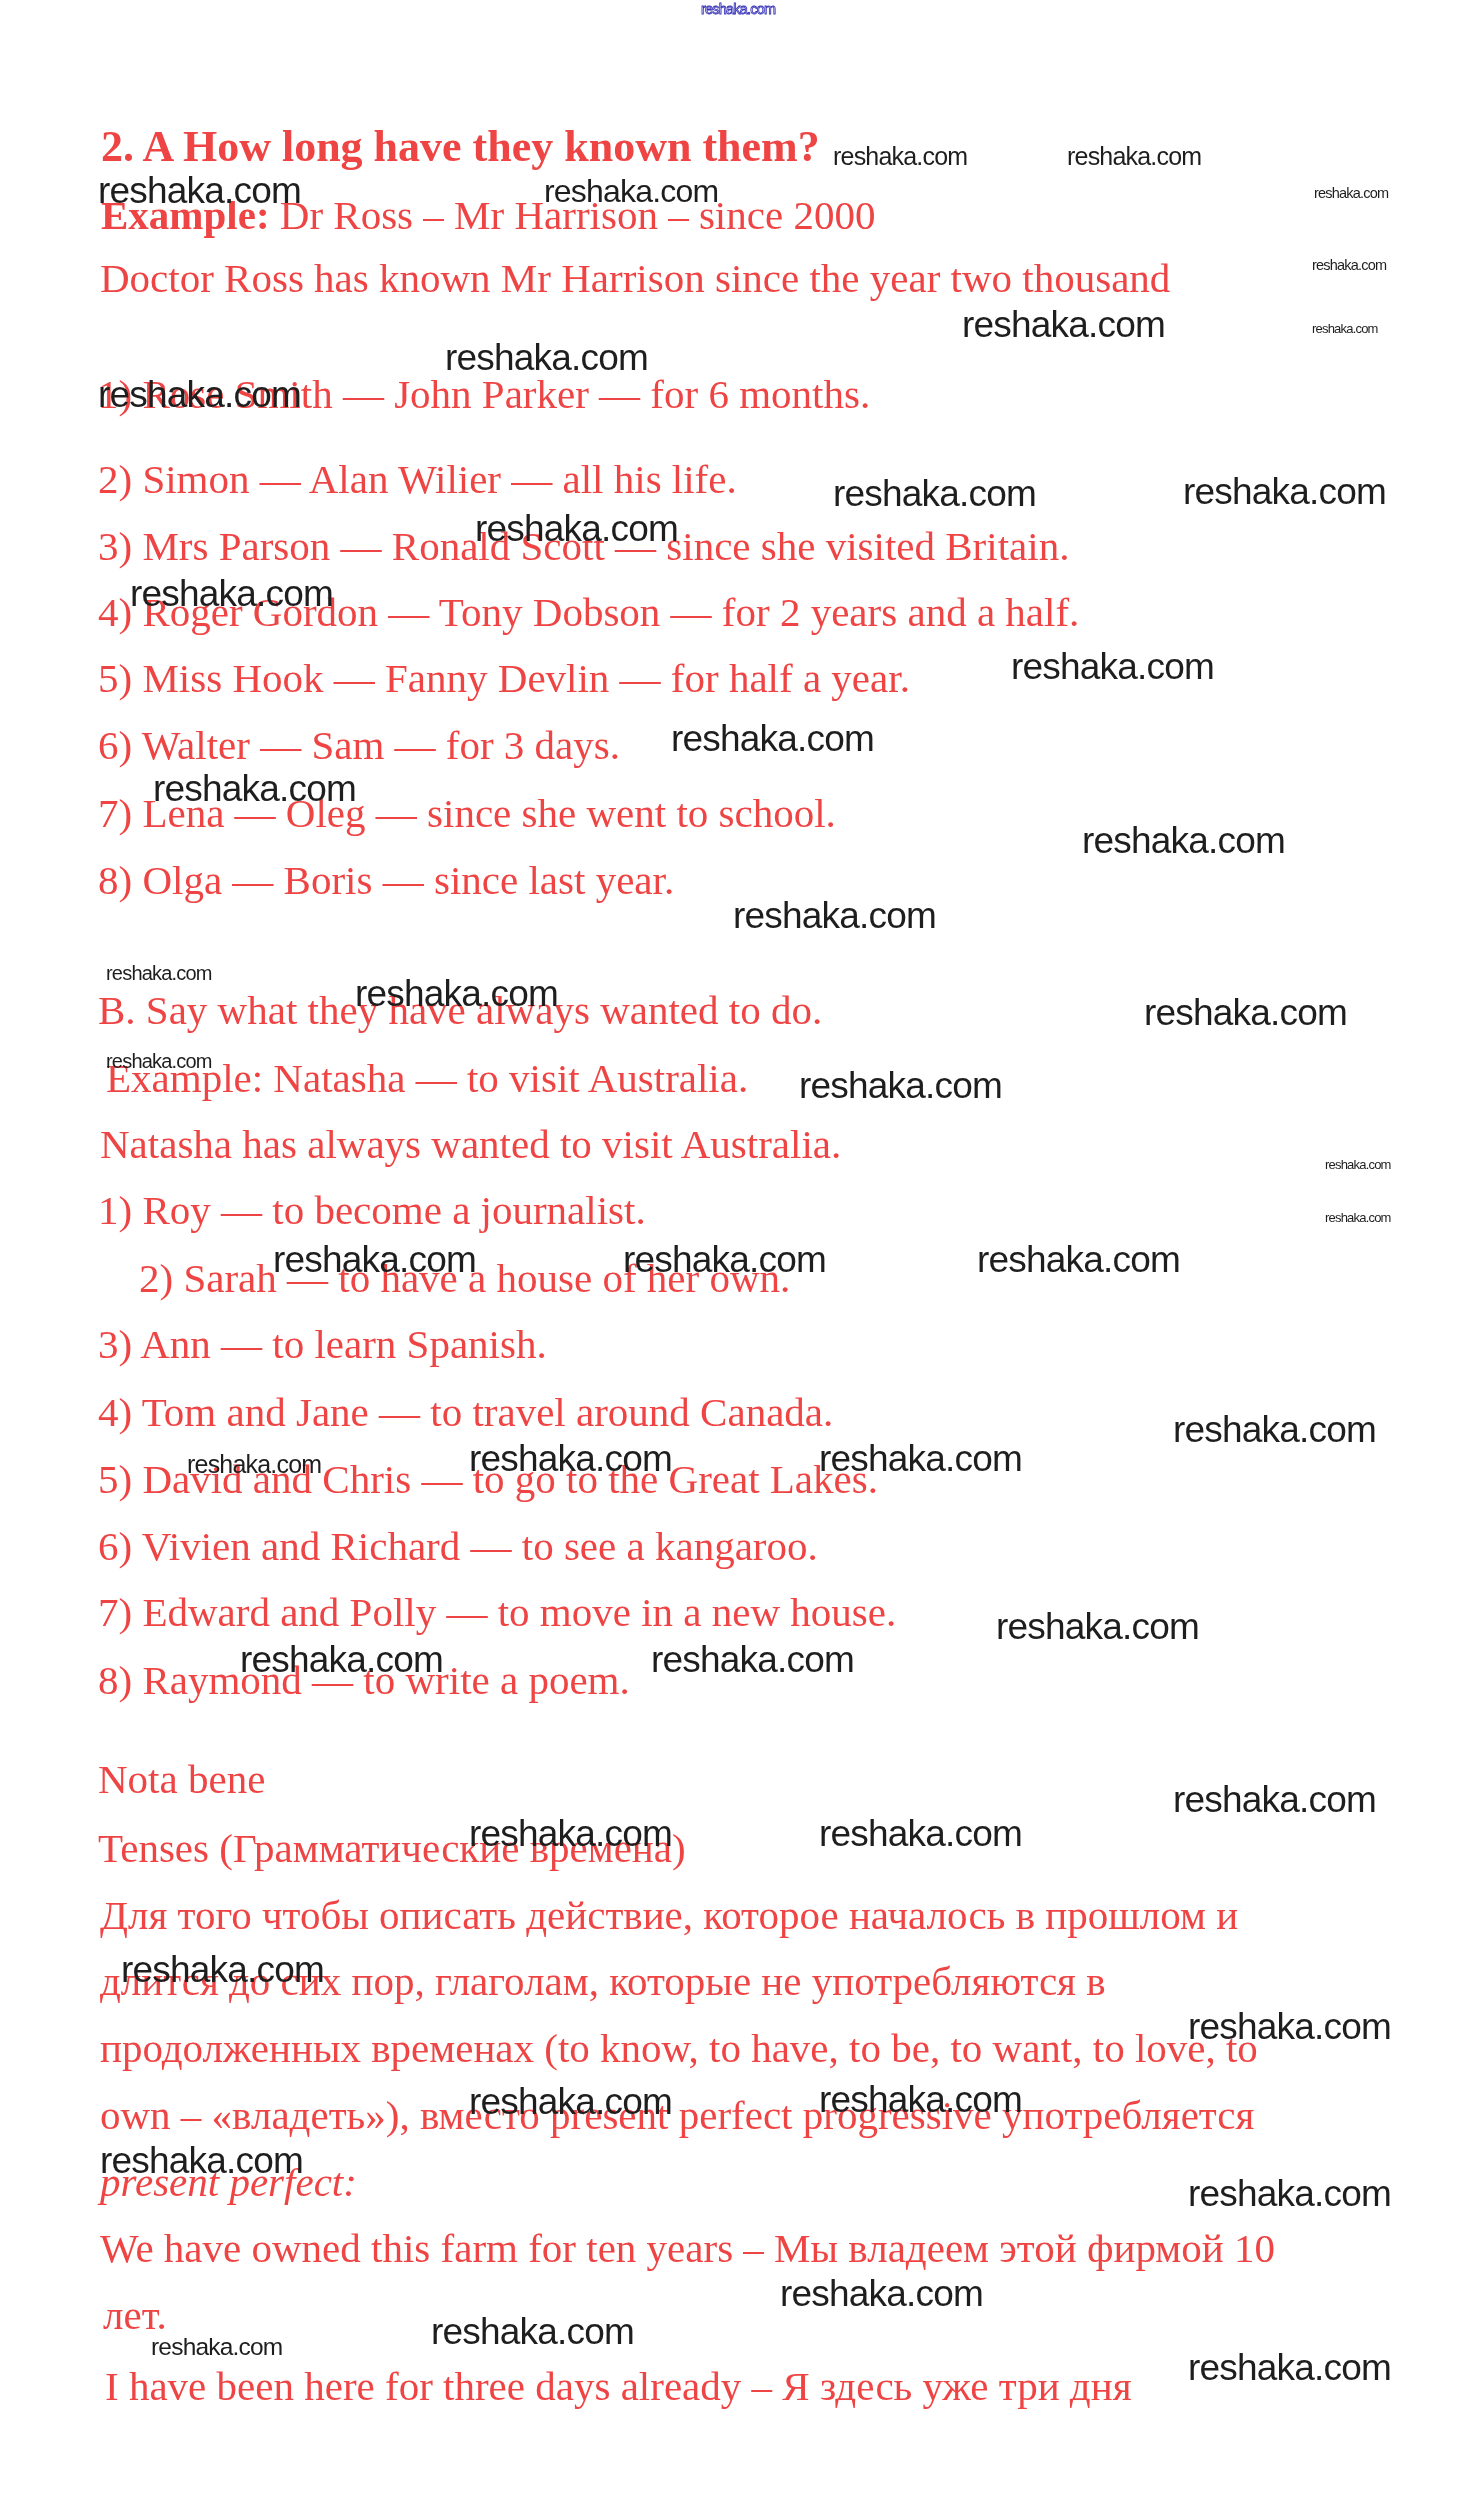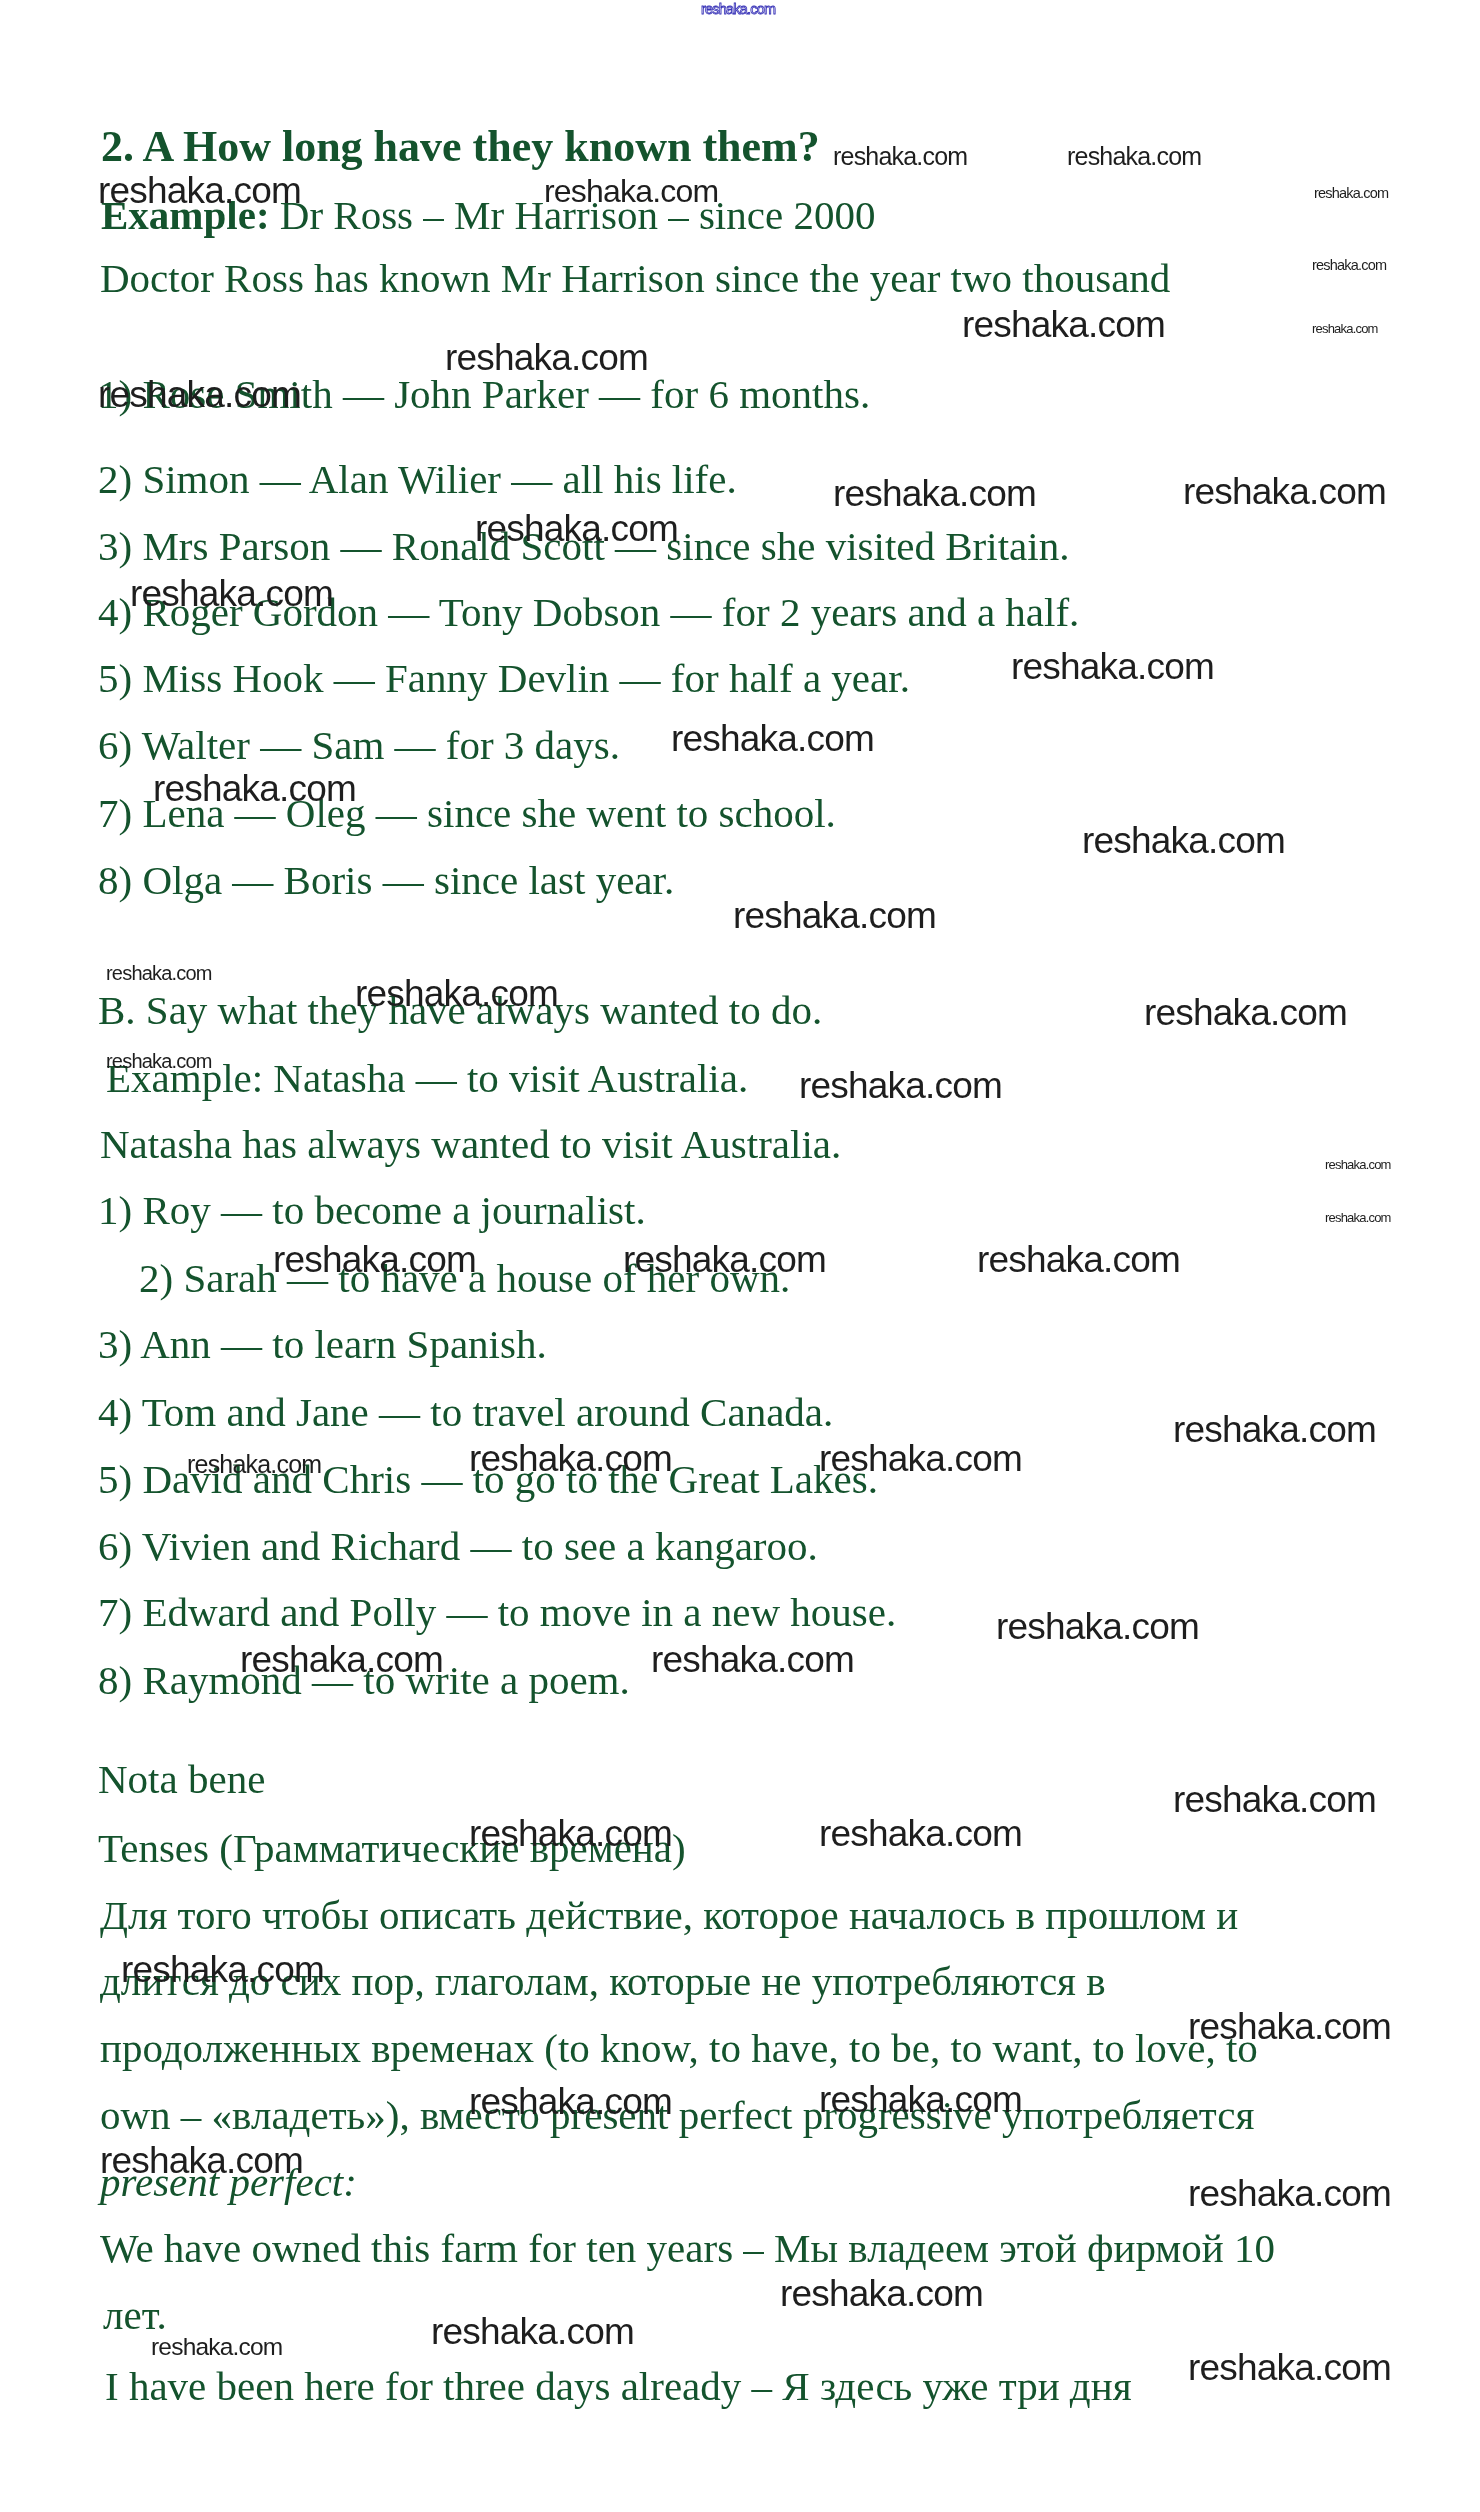--- a/index.html
+++ b/index.html
@@ -11,21 +11,21 @@
     font-family:"Liberation Serif", serif;
     color:#121212;
     overflow:hidden;
     margin:0 auto;
   }
   .line{
     position:absolute;
     white-space:nowrap;
     font-size:41px;
     line-height:1.1;
-    color:#14532d;
+    color:#ef4444;
   }
   .line .seg-bold{font-weight:bold;}
   .wm{
     position:absolute;
     font-family:"Liberation Sans", sans-serif;
     color:#1e1e1e;
     white-space:nowrap;
     line-height:1;
     letter-spacing:-0.8px;
   }

